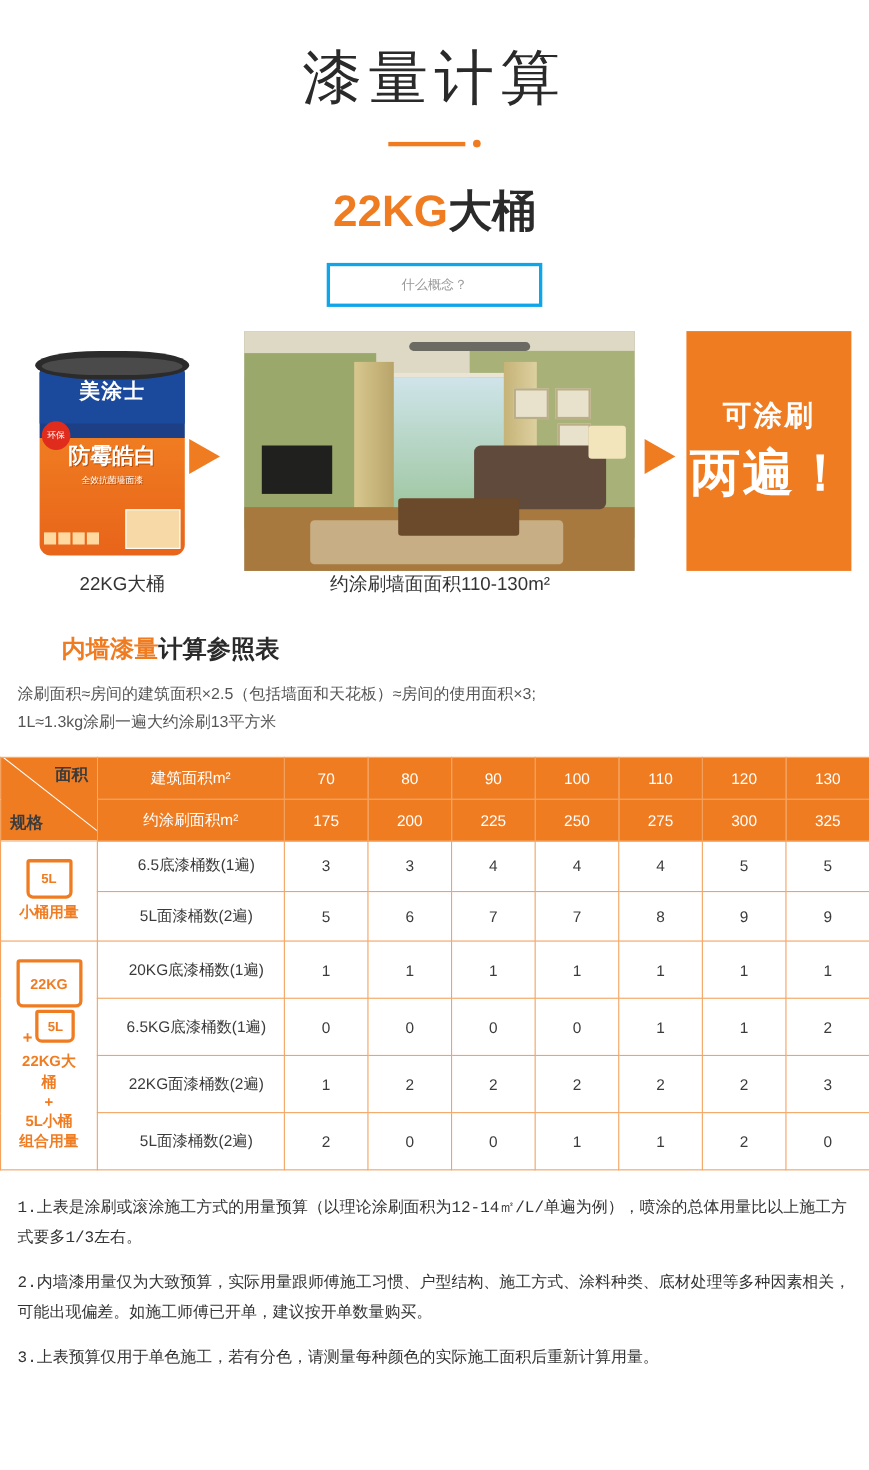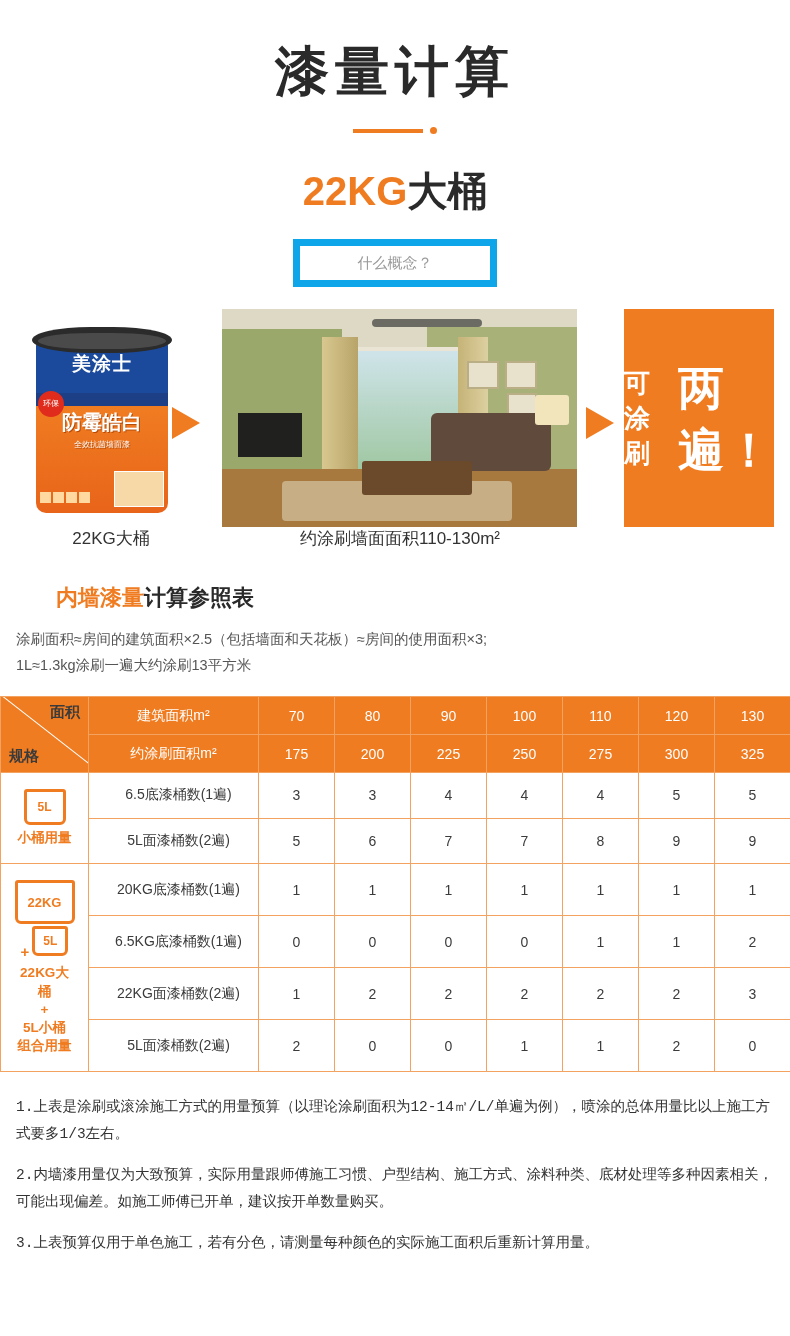--- a/index.html
+++ b/index.html
@@ -19,21 +19,21 @@
     width: 790px;
     height: 1336px;
     position: relative;
     box-sizing: border-box;
   }
 
   
   .title {
     text-align: center;
     font-size: 54px;
-    font-weight: bold;
+    font-weight: normal;
     color: #2a2a2a;
     letter-spacing: 6px;
     padding-top: 42px;
     line-height: 1.1;
   }
   .title-rule {
     display: flex;
     align-items: center;
     justify-content: center;
     margin-top: 26px;
@@ -59,25 +59,25 @@
     color: #2a2a2a;
   }
   .subtitle .hl {
     color: #f07c21;
   }
 
   .concept-box {
     margin: 20px auto 0 auto;
     width: 190px;
     height: 34px;
-    border: 7px solid #0ea5e9;
+    border: 3px solid #0ea5e9;
     display: flex;
     align-items: center;
     justify-content: center;
-    font-size: 15px;
+    font-size: 12px;
     color: #9a9a9a;
   }
 
   
   .illus {
     margin-top: 22px;
     position: relative;
     height: 230px;
   }
   .bucket-wrap {
@@ -295,20 +295,21 @@
 
   .orange-box {
     position: absolute;
     left: 624px;
     top: 0;
     width: 150px;
     height: 218px;
     background: #f07c21;
     color: #fff;
     display: flex;
+    flex-direction: column;
     align-items: center;
     justify-content: center;
   }
   .orange-box .l1 {
     font-size: 26px;
     font-weight: bold;
     letter-spacing: 2px;
   }
   .orange-box .l2 {
     font-size: 46px;

